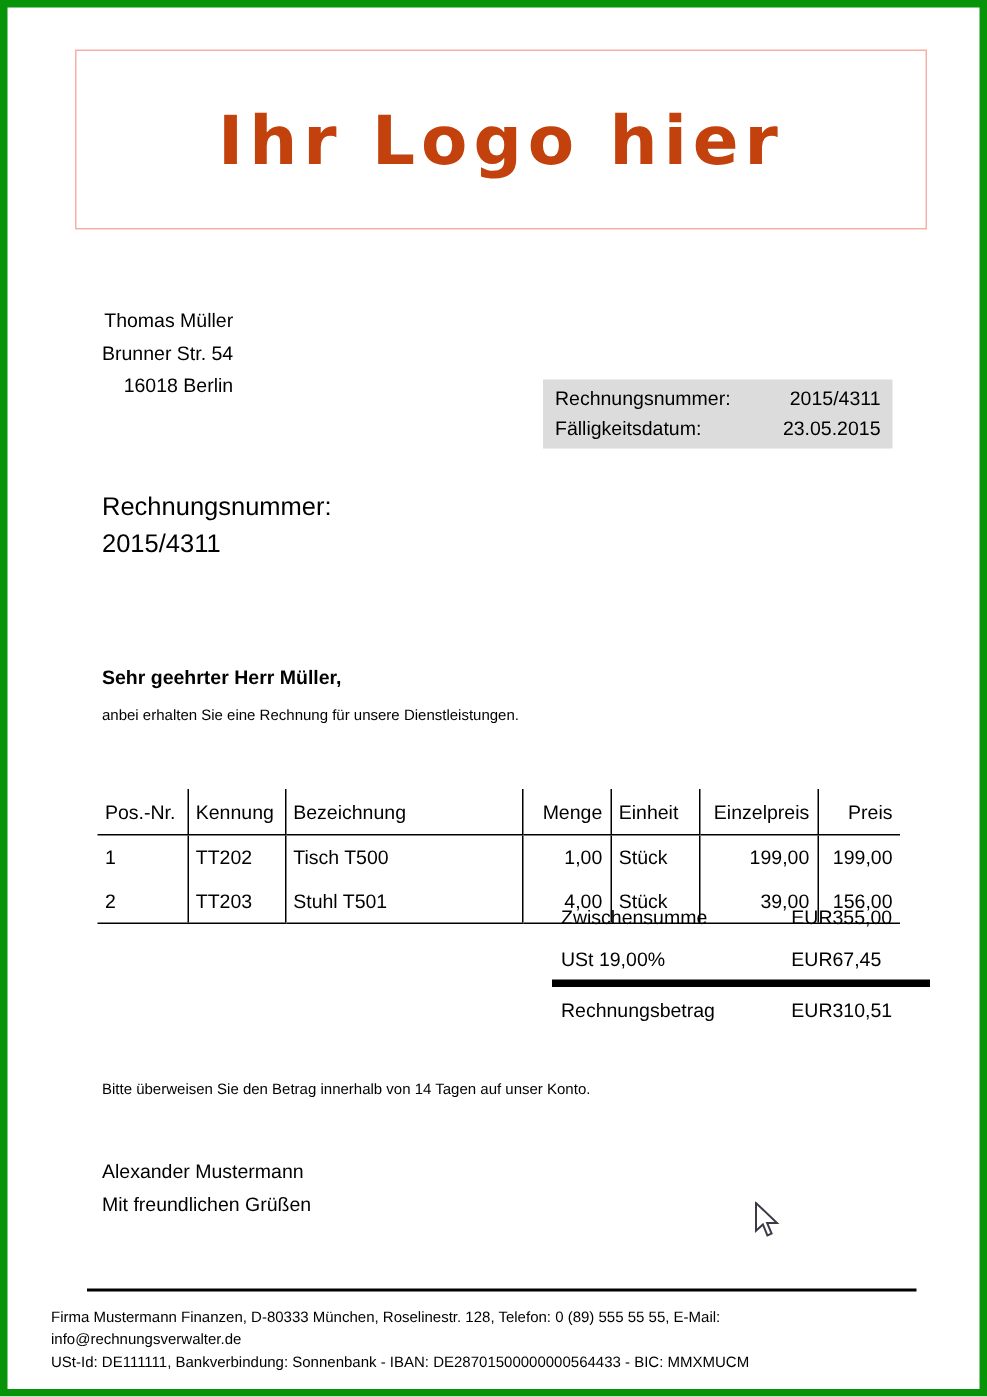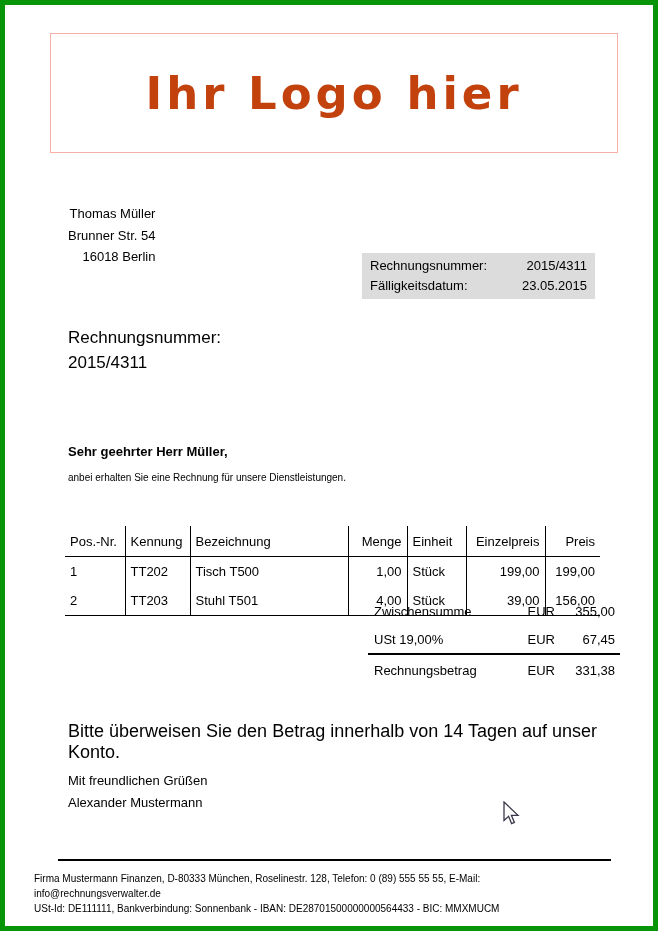--- a/index.html
+++ b/index.html
@@ -59,26 +59,26 @@
   table.items td { height:29px; }
   table.items th + th, table.items td + td { border-left:1px solid #000; }
   table.items tbody tr:last-child td { border-bottom:1px solid #000; }
   table.items th:nth-child(4), table.items td:nth-child(4),
   table.items th:nth-child(6), table.items td:nth-child(6),
   table.items th:nth-child(7), table.items td:nth-child(7) { text-align:right; }
 
   
   .totals { position:absolute; left:343px; top:592px; width:252px; font-size:13px;margin-left:20px; }
   .totals-row { display:flex; align-items:center; height:28px; }
-  .totals-row.grand { border-top:2px solid #000000; height:30px; }
+  .totals-row.grand { border-top:5px solid #000000; height:30px; }
   .t-label { flex:1; padding-left:6px; white-space:nowrap; }
   .t-cur { width:50px; text-align:right; }
-  .t-val { width:65px; box-sizing:border-box; padding-right:5px; text-align:right; }
-
-  .payment-note { position:absolute; left:63px; top:716px; font-size:18px; }
+  .t-val { width:65px; box-sizing:border-box; padding-right:5px; }
+
+  .payment-note { position:absolute; left:63px; top:716px; font-size:10px; }
   .closing { position:absolute; left:63px; top:765px; font-size:13px; line-height:22px; }
 
   
   .cursor { position:absolute; left:497px; top:796px; width:20px; height:26px; }
 
   
   .footer-rule { position:absolute; left:53px; top:854px; width:553px; height:0; border-top:2px solid #000; }
   .footer { position:absolute; left:29px; top:866px; width:600px; font-size:10px; line-height:15px; }
 </style>
 </head>
@@ -165,29 +165,29 @@
       <span class="t-val">355,00</span>
     </div>
     <div class="totals-row">
       <span class="t-label">USt 19,00%</span>
       <span class="t-cur">EUR</span>
       <span class="t-val">67,45</span>
     </div>
     <div class="totals-row grand">
       <span class="t-label">Rechnungsbetrag</span>
       <span class="t-cur">EUR</span>
-      <span class="t-val">331,38</span>
+      <span class="t-val">310,51</span>
     </div>
   </div>
 
   <div class="payment-note">Bitte überweisen Sie den Betrag innerhalb von 14 Tagen auf unser Konto.</div>
 
   <div class="closing">
+    <div>Alexander Mustermann</div>
     <div>Mit freundlichen Grüßen</div>
-    <div>Alexander Mustermann</div>
   </div>
 
   <svg class="cursor" viewBox="0 0 20 26">
     <path d="M2,1 L2,19.5 L6.6,15.3 L9.6,22.6 L12.4,21.4 L9.4,14.3 L16,14.3 Z" fill="#ffffff" stroke="#3a3a4a" stroke-width="1.3" stroke-linejoin="miter"></path>
   </svg>
 
   <div class="footer-rule"></div>
 
   <div class="footer">
     <div>Firma Mustermann Finanzen, D-80333 München, Roselinestr. 128, Telefon: 0 (89) 555 55 55, E-Mail:</div>

